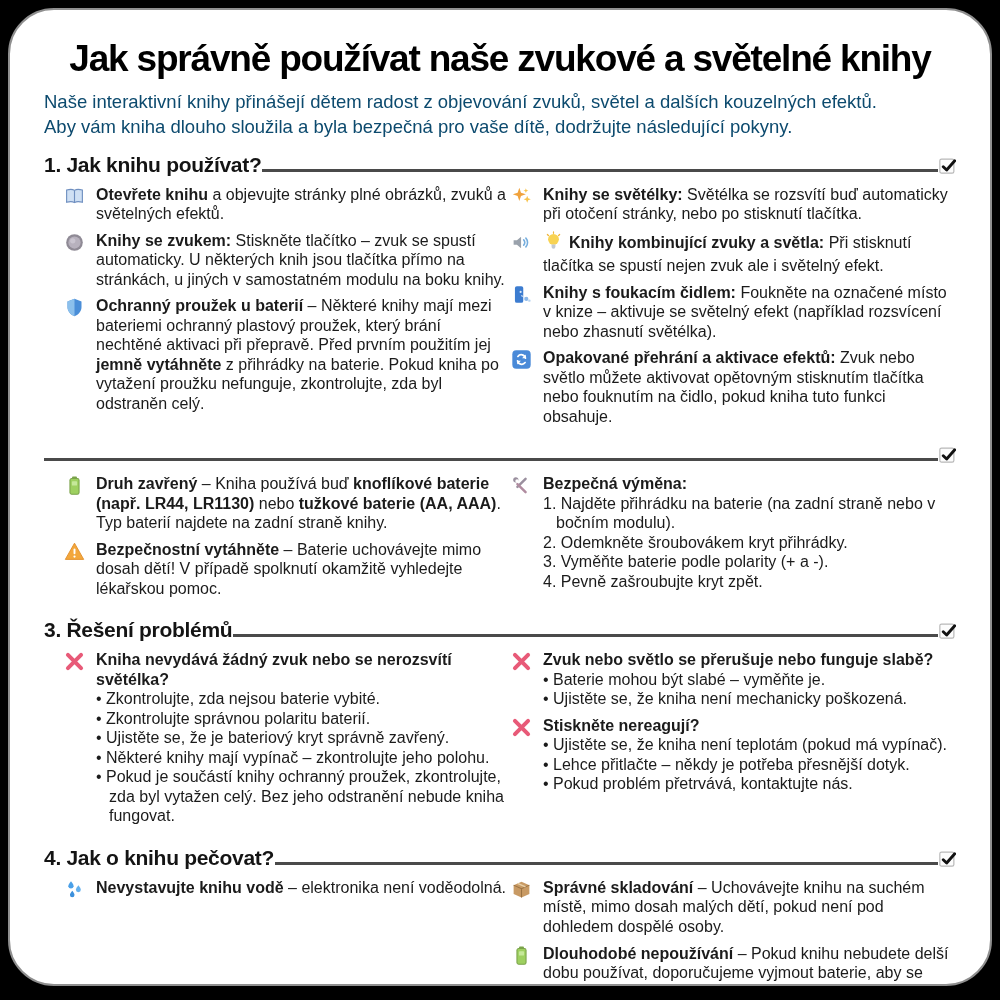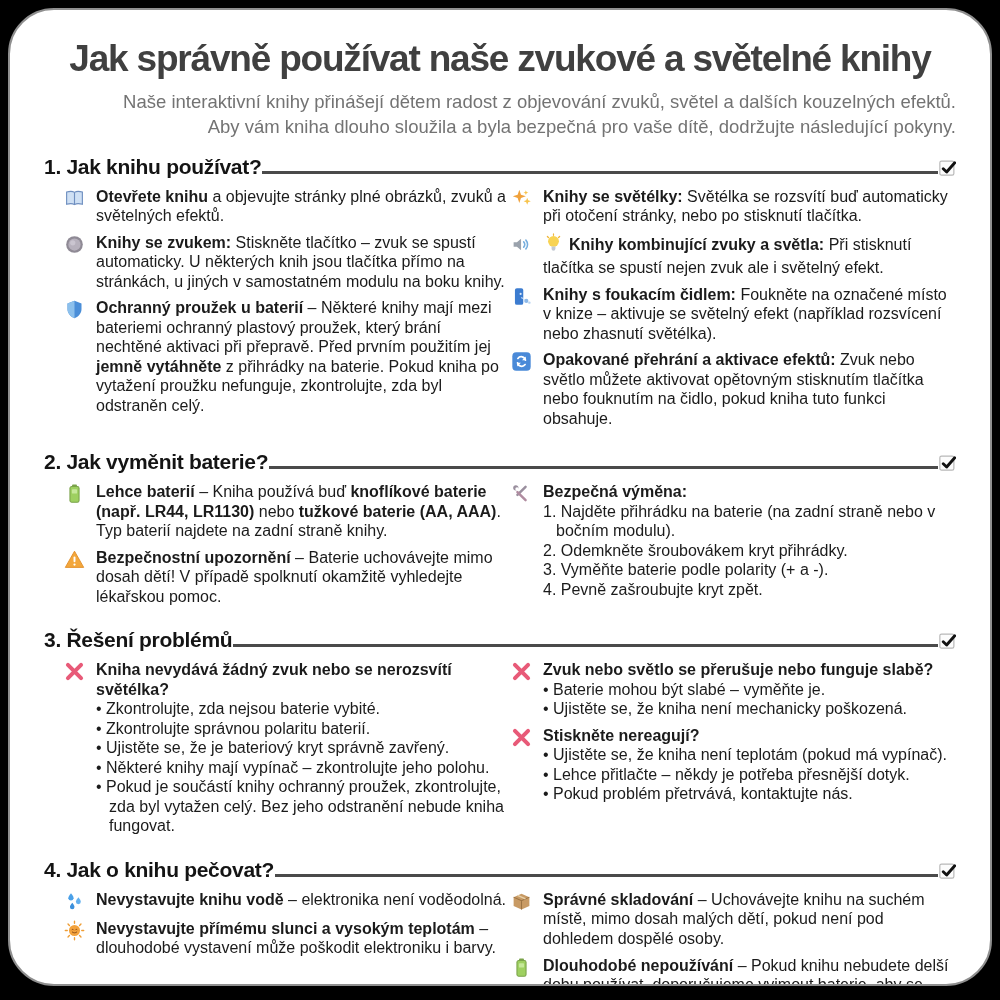--- a/index.html
+++ b/index.html
@@ -8,25 +8,25 @@
     font-family:"Liberation Sans","DejaVu Sans",sans-serif;
     position:relative;overflow:hidden;
   }
   .card{
     position:absolute;left:8px;top:8px;right:8px;bottom:14px;
     background:#fff;border:2px solid #8f8f8f;border-radius:46px;
     box-sizing:border-box;padding:20px 34px 14px 34px;overflow:hidden;
   }
   h1.title{
     margin:8px 0 10px;text-align:center;
-    font-size:37px;font-weight:bold;letter-spacing:-1.2px;color:#404040;
+    font-size:37px;font-weight:bold;letter-spacing:-1.2px;color:#000000;
   }
-  .intro{text-align:right;font-size:18.5px;line-height:1.34;color:#737373;}
+  .intro{text-align:left;font-size:18.5px;line-height:1.34;color:#0c4a6e;}
   section.sec{margin-top:13px;}
-  .sec-head{display:flex;align-items:flex-end;gap:1px;margin:15px 0 8px;}
+  .sec-head{display:flex;align-items:flex-end;gap:1px;margin:7px 0 8px;}
   .sec-title{font-size:21px;font-weight:bold;margin:0;white-space:nowrap;color:#141414;letter-spacing:-0.3px;}
   .rule{flex:1;border-bottom:3px solid #4a4a4a;margin-bottom:5px;}
   .cbx svg{width:17px;height:17px;display:block;margin-bottom:3px;}
   .cols{display:grid;grid-template-columns:1fr 1fr;padding-left:18px;}
   .item{display:flex;gap:9px;margin-bottom:7px;}
   .icell{flex:0 0 25px;display:flex;gap:2px;justify-content:center;align-items:flex-start;padding-top:1px;}
   .icn svg{width:21px;height:21px;display:block;}
   .icn.inline{display:inline-block;vertical-align:-4px;margin-right:5px;}
   .icn.inline svg{display:inline-block;}
   .txt{font-size:16px;line-height:1.22;color:#1b1b1b;}
@@ -144,54 +144,53 @@
                   </svg>
                 </span>
               </span>
               <div class="txt"><span class="b">Opakované přehrání a aktivace efektů:</span><span> Zvuk nebo světlo můžete aktivovat opětovným stisknutím tlačítka nebo fouknutím na čidlo, pokud kniha tuto funkci obsahuje.</span></div>
             </div>
           </div>
         </div>
       </section>
       <section class="sec">
         <div class="sec-head">
-          <h2 class="sec-title">2. Jak vyměnit baterie?</h2>
           <div class="rule"></div>
           <span class="cbx">
             <svg viewBox="0 0 20 20">
               <rect x="1" y="2.5" width="16.5" height="16.5" rx="2" fill="#fcfcfc" stroke="#b8b8b8" stroke-width="1.4"></rect>
               <path d="M5 11.5l4 3.8L18.5 4.5" fill="none" stroke="#111" stroke-width="3.4" stroke-linecap="round" stroke-linejoin="round"></path>
             </svg>
           </span>
         </div>
         <div class="cols">
           <div class="col">
             <div class="item">
               <span class="icell">
                 <span class="icn">
                   <svg viewBox="0 0 24 24">
                     <rect x="9.2" y="1.8" width="5.6" height="2.6" rx="1" fill="#7aa34a"></rect>
                     <rect x="6.8" y="4" width="10.4" height="18" rx="2" fill="#9ed060" stroke="#7aa34a" stroke-width="1.2"></rect>
                     <rect x="9" y="7" width="6" height="5" rx="1" fill="#c6e89a"></rect>
                   </svg>
                 </span>
               </span>
-              <div class="txt"><span class="b">Lehce baterií</span><span> – Kniha používá buď </span><span class="b">knoflíkové baterie (např. LR44, LR1130)</span><span> nebo </span><span class="b">tužkové baterie (AA, AAA)</span><span>. Typ baterií najdete na zadní straně knihy.</span></div>
+              <div class="txt"><span class="b">Druh zavřený</span><span> – Kniha používá buď </span><span class="b">knoflíkové baterie (např. LR44, LR1130)</span><span> nebo </span><span class="b">tužkové baterie (AA, AAA)</span><span>. Typ baterií najdete na zadní straně knihy.</span></div>
             </div>
             <div class="item">
               <span class="icell">
                 <span class="icn">
                   <svg viewBox="0 0 24 24">
                     <path d="M12 2.5L22.5 21h-21z" fill="#f3a73c" stroke="#e08a24" stroke-width="1" stroke-linejoin="round"></path>
                     <rect x="10.9" y="8.5" width="2.2" height="6.5" rx="1.1" fill="#fff"></rect>
                     <circle cx="12" cy="17.8" r="1.3" fill="#fff"></circle>
                   </svg>
                 </span>
               </span>
-              <div class="txt"><span class="b">Bezpečnostní upozornění</span><span> – Baterie uchovávejte mimo dosah dětí! V případě spolknutí okamžitě vyhledejte lékařskou pomoc.</span></div>
+              <div class="txt"><span class="b">Bezpečnostní vytáhněte</span><span> – Baterie uchovávejte mimo dosah dětí! V případě spolknutí okamžitě vyhledejte lékařskou pomoc.</span></div>
             </div>
           </div>
           <div class="col">
             <div class="item">
               <span class="icell">
                 <span class="icn">
                   <svg viewBox="0 0 24 24">
                     <rect x="10.6" y="1" width="2.8" height="16" rx="1.4" transform="rotate(45 12 9)" fill="#9a8f9e"></rect>
                     <rect x="10.6" y="7" width="2.8" height="16" rx="1.4" transform="rotate(-45 12 15)" fill="#b08ca0"></rect>
                     <circle cx="5.5" cy="5.5" r="3" fill="#9a8f9e"></circle>
@@ -270,34 +269,20 @@
                 <span class="icn">
                   <svg viewBox="0 0 24 24">
                     <path d="M8 2.5C10 5 11 6.8 11 8.3A3.1 3.1 0 014.9 8.3C4.9 6.8 6 5 8 2.5z" fill="#4aa0e8"></path>
                     <path d="M16.5 7c1.8 2.3 2.7 3.9 2.7 5.2a2.8 2.8 0 01-5.6 0c0-1.3.9-2.9 2.9-5.2z" fill="#63b0ee"></path>
                     <path d="M9.5 13.5c1.7 2.1 2.5 3.6 2.5 4.8a2.6 2.6 0 01-5.2 0c0-1.2.8-2.7 2.7-4.8z" fill="#3c90dc"></path>
                   </svg>
                 </span>
               </span>
               <div class="txt"><span class="b">Nevystavujte knihu vodě</span><span> – elektronika není voděodolná.</span></div>
             </div>
-            <div class="item">
-              <span class="icell">
-                <span class="icn">
-                  <svg viewBox="0 0 24 24">
-                    <g stroke="#ef9d34" stroke-width="1.6" stroke-linecap="round">
-                      <path d="M12 1.5v2.2M12 20.3v2.2M1.5 12h2.2M20.3 12h2.2M4.6 4.6l1.6 1.6M17.8 17.8l1.6 1.6M19.4 4.6l-1.6 1.6M6.2 17.8l-1.6 1.6"></path>
-                    </g>
-                    <circle cx="12" cy="12" r="6.3" fill="#f3a23c"></circle>
-                    <path d="M9 11.2c.5-.8 1.3-.8 1.8 0M13.2 11.2c.5-.8 1.3-.8 1.8 0M9.5 13.8c1.5 1.2 3.5 1.2 5 0" stroke="#8a4a14" stroke-width="1.1" fill="none" stroke-linecap="round"></path>
-                  </svg>
-                </span>
-              </span>
-              <div class="txt"><span class="b">Nevystavujte přímému slunci a vysokým teplotám</span><span> – dlouhodobé vystavení může poškodit elektroniku i barvy.</span></div>
-            </div>
           </div>
           <div class="col">
             <div class="item">
               <span class="icell">
                 <span class="icn">
                   <svg viewBox="0 0 24 24">
                     <path d="M3 7l9-4 9 4v10l-9 4-9-4z" fill="#c89a64"></path>
                     <path d="M3 7l9 4 9-4M12 11v10" fill="none" stroke="#9a7242" stroke-width="1.2"></path>
                     <path d="M7.5 5l9 4" stroke="#e8d0a8" stroke-width="1.8" fill="none"></path>
                   </svg>

